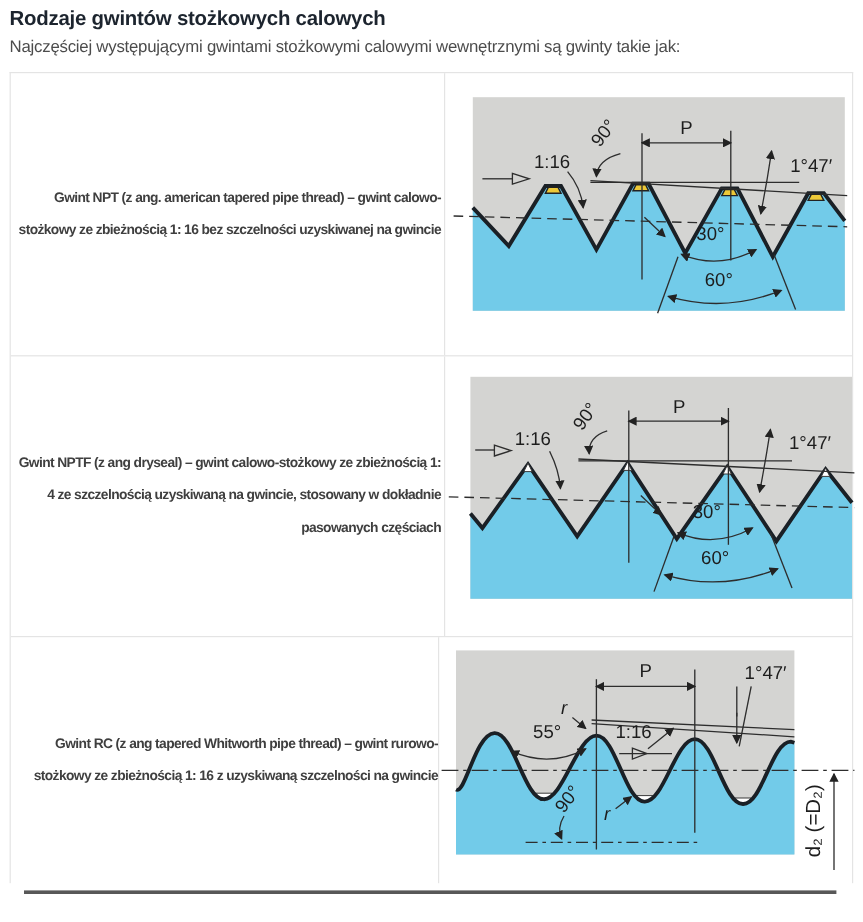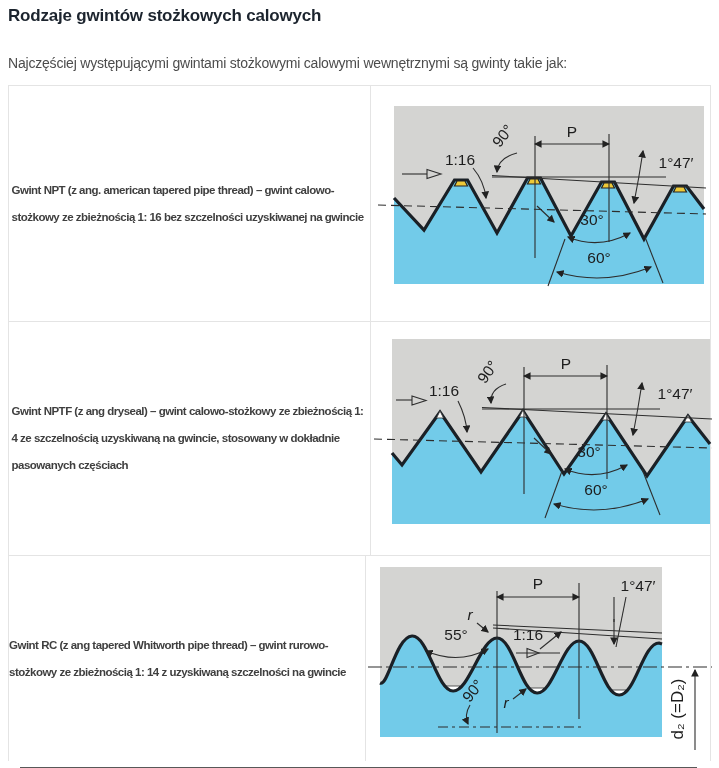--- a/index.html
+++ b/index.html
@@ -1,24 +1,24 @@
 <!DOCTYPE html>
 <html><head>
 <meta charset="utf-8">
 <style>
   html,body{margin:0;padding:0;background:#ffffff;}
   body{width:719px;font-family:"Liberation Sans","DejaVu Sans",sans-serif;}
   .wrap{padding:0 8px;}
   h1.title{font-size:17px;font-weight:700;color:#1c242e;margin:6px 0 0 0;letter-spacing:-0.2px;}
-  p.subtitle{font-size:14px;color:#4c4c4c;margin:29px 0 0 0;letter-spacing:-0.2px;}
+  p.subtitle{font-size:14px;color:#4c4c4c;margin:4px 0 0 0;letter-spacing:-0.2px;}
   .ttable{margin-top:14px;border-top:1px solid #e4e4e4;border-left:1px solid #e4e4e4;border-right:1px solid #e4e4e4;}
   .trow{display:flex;border-bottom:1px solid #e4e4e4;}
   .trow:last-child{border-bottom:none;}
   .cell-text{width:361px;border-right:1px solid #e4e4e4;display:flex;align-items:center;justify-content:center;}
-  .cell-text .desc{width:356px;text-align:left;font-size:11.5px;font-weight:700;color:#3f3f3f;line-height:27px;letter-spacing:-0.5px;}
+  .cell-text .desc{width:356px;text-align:right;font-size:11.5px;font-weight:700;color:#3f3f3f;line-height:27px;letter-spacing:-0.5px;}
   .cell-diagram{flex:1;}
   .r1{height:235px;} .r2{height:233px;} .r3{height:205px;}
   .r1 .cell-diagram{padding:20px 0 0 23px;}
   .r2 .cell-diagram{padding:17px 0 0 21px;}
   .r3 .cell-diagram{padding:11px 0 0 14px;}
   svg.dg{display:block;overflow:visible;}
   svg.dg text{font-family:"Liberation Sans","DejaVu Sans",sans-serif;font-size:15.5px;fill:#1d1d1d;}
   svg.dg text.it{font-style:italic;}
   svg.dg text.dim{font-size:17px;}
   .thin{stroke:#2d2d2d;stroke-width:1.1;fill:none;}
@@ -137,21 +137,21 @@
           <text x="174" y="30" text-anchor="middle">P</text>
           <text x="283" y="60" text-anchor="middle">1°47′</text>
           <text x="197" y="118" text-anchor="middle">30°</text>
           <text x="204" y="156" text-anchor="middle">60°</text>
         </svg>
       </div>
     </div>
 
     <div class="trow r3">
       <div class="cell-text">
-        <div class="desc">Gwint RC (z ang tapered Whitworth pipe thread) – gwint rurowo-stożkowy ze zbieżnością 1: 14 z uzyskiwaną szczelności na gwincie</div>
+        <div class="desc">Gwint RC (z ang tapered Whitworth pipe thread) – gwint rurowo-stożkowy ze zbieżnością 1: 16 z uzyskiwaną szczelności na gwincie</div>
       </div>
       <div class="cell-diagram">
         <svg class="dg" width="345" height="185" viewBox="0 0 345 185">
           <rect x="0" y="0" width="282" height="170" fill="#D4D4D2"></rect>
           <g>
             <polygon points="66,119 80,119 73,137" fill="#fff" stroke="#333" stroke-width="0.8"></polygon>
             <polygon points="150,121 164,121 157,139" fill="#fff" stroke="#333" stroke-width="0.8"></polygon>
             <polygon points="232,123 246,123 239,141" fill="#fff" stroke="#333" stroke-width="0.8"></polygon>
           </g>
           <path fill="#72CBE9" d="M0,116 C8,120 16,70 32,69 C48,68 57,124 73,124 C89,125 101,71 117,71 C133,71 141,126 157,126 C173,127 183,74 199,74 C215,74 223,128 239,128 C255,129 263,76 279,76 L282,77 L282,170 L0,170 Z"></path>

